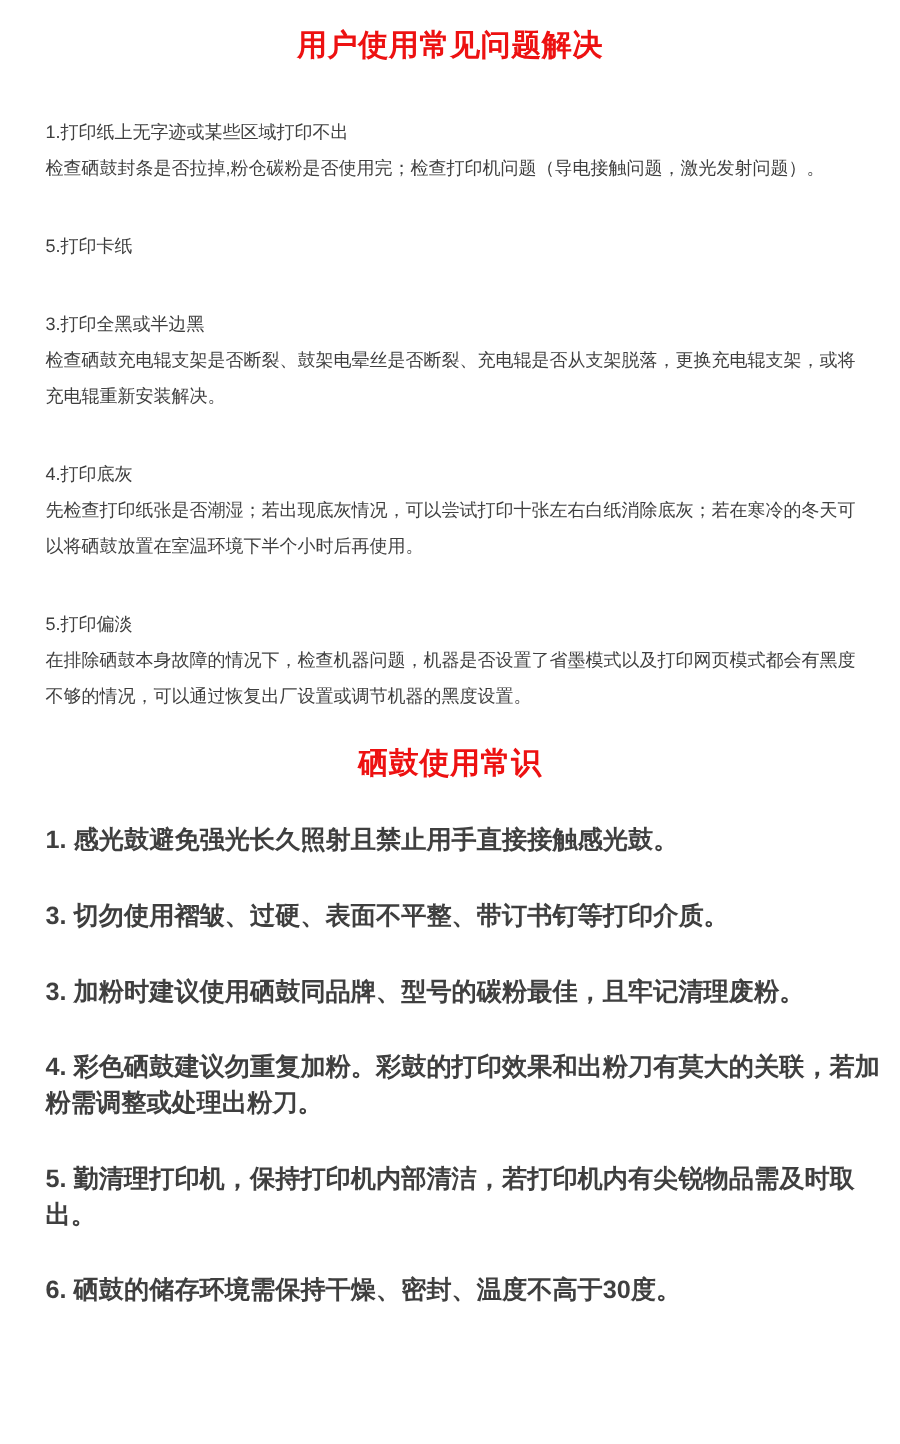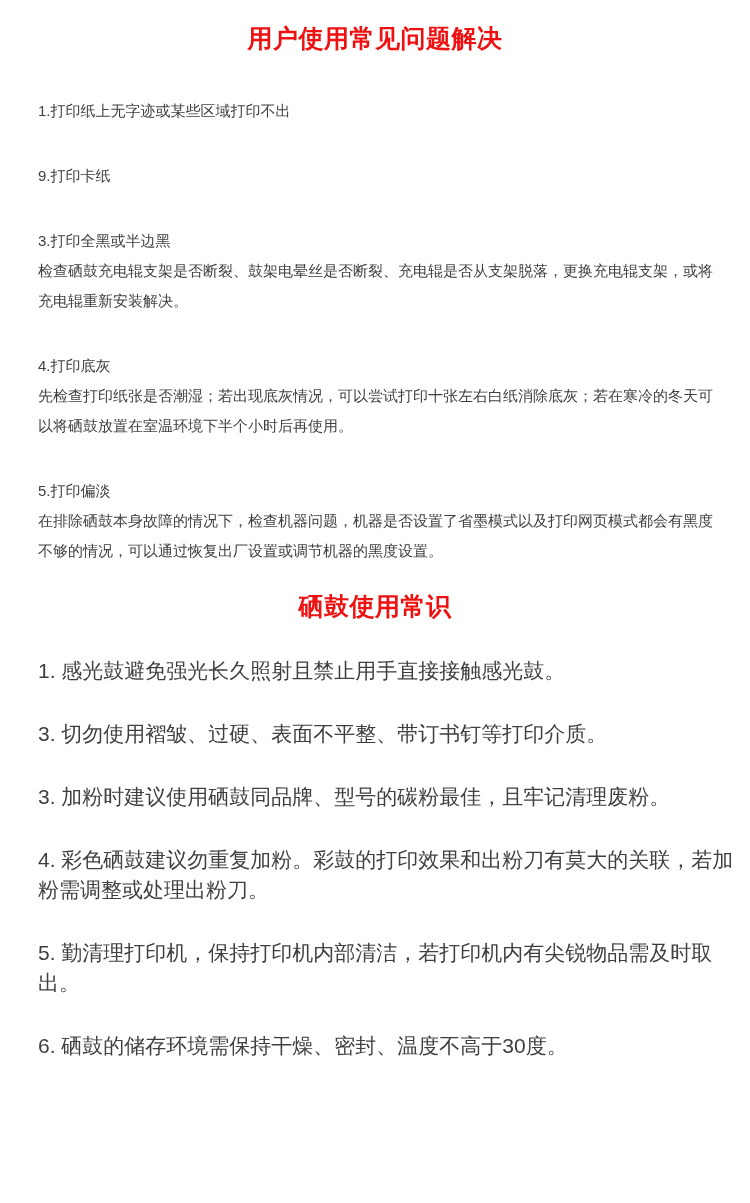--- a/index.html
+++ b/index.html
@@ -52,39 +52,40 @@
   }
   .tips-list {
     margin-left: 38px;
     width: 704px;
     font-size: 21px;
     line-height: 30px;
   }
   .tip-item {
     margin: 0 0 33px 0;
     padding: 0;
-    font-weight: 400;
+    font-weight: 700;
   }
   .tip-item:last-child {
     margin-bottom: 0;
   }
 </style>
 </head>
 <body>
 
 <h1 class="section-title faq-title">用户使用常见问题解决</h1>
 
 <div class="faq-list">
 
   <div class="faq-item">
     <p class="faq-item-heading">1.打印纸上无字迹或某些区域打印不出</p>
+    <p class="faq-item-body">检查硒鼓封条是否拉掉,粉仓碳粉是否使用完；检查打印机问题（导电接触问题，激光发射问题）。</p>
   </div>
 
   <div class="faq-item">
-    <p class="faq-item-heading">9.打印卡纸</p>
+    <p class="faq-item-heading">5.打印卡纸</p>
   </div>
 
   <div class="faq-item">
     <p class="faq-item-heading">3.打印全黑或半边黑</p>
     <p class="faq-item-body">检查硒鼓充电辊支架是否断裂、鼓架电晕丝是否断裂、充电辊是否从支架脱落，更换充电辊支架，或将充电辊重新安装解决。</p>
   </div>
 
   <div class="faq-item">
     <p class="faq-item-heading">4.打印底灰</p>
     <p class="faq-item-body">先检查打印纸张是否潮湿；若出现底灰情况，可以尝试打印十张左右白纸消除底灰；若在寒冷的冬天可以将硒鼓放置在室温环境下半个小时后再使用。</p>

